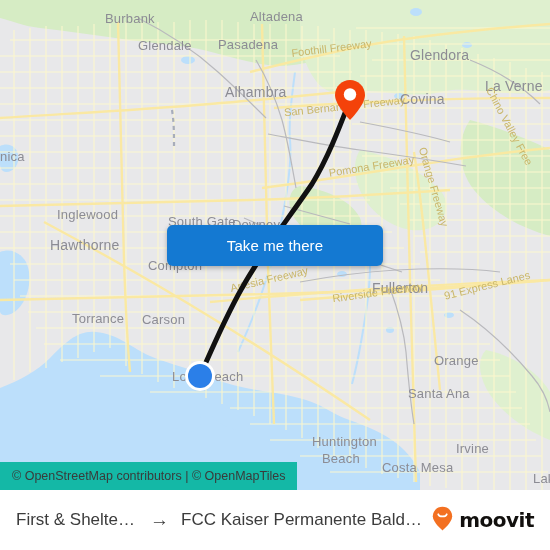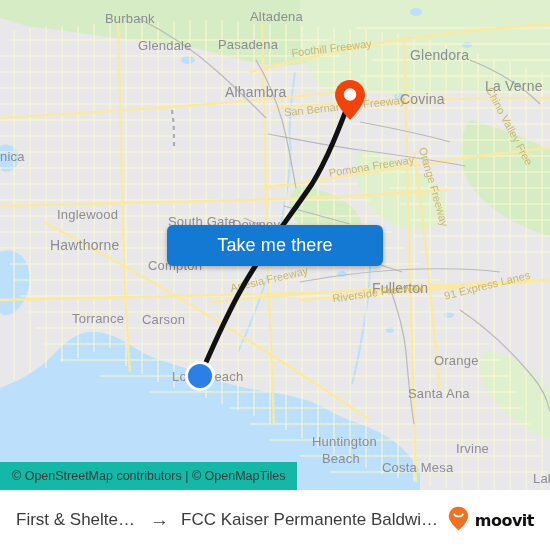--- a/index.html
+++ b/index.html
@@ -52,21 +52,21 @@
     box-shadow:0 0 0 3px #ffffff, 0 1px 3px rgba(0,0,0,.35);
   }
 
   
   #dest-pin{position:absolute;left:334px;top:79px;width:32px;height:42px;}
 
   
   #take-me-there{
     position:absolute;left:167px;top:225px;width:216px;height:41px;
     background:#1479d2;color:#ffffff;border:none;border-radius:6px;
-    font-family:"Liberation Sans",sans-serif;font-size:18px;
+    font-family:"Liberation Sans",sans-serif;font-size:15px;
     letter-spacing:.1px;cursor:pointer;
     box-shadow:0 2px 5px rgba(0,0,0,.28);
     display:flex;align-items:center;justify-content:center;
     padding:0;
   }
 
   
   #attribution{
     position:absolute;left:0;top:462px;height:28px;
     background:#14b8a6;
@@ -91,21 +91,21 @@
   #foot-arrow{
     margin:0 12px;color:#3c3c3c;font-size:19px;flex:0 0 auto;
     display:flex;align-items:center;
   }
   #foot-dest{flex:1 1 auto;min-width:0;}
   #moovit-logo{
     flex:0 0 auto;display:flex;align-items:center;margin-left:8px;
   }
   #moovit-logo .mv-word{
     font-family:"DejaVu Sans",sans-serif;
-    font-size:16px;font-weight:bold;color:#12100e;
+    font-size:20px;font-weight:bold;color:#12100e;
     letter-spacing:-.5px;margin-left:6px;
   }
 </style>
 </head>
 <body>
 
 <div id="app">
 
   <div id="map">
 

